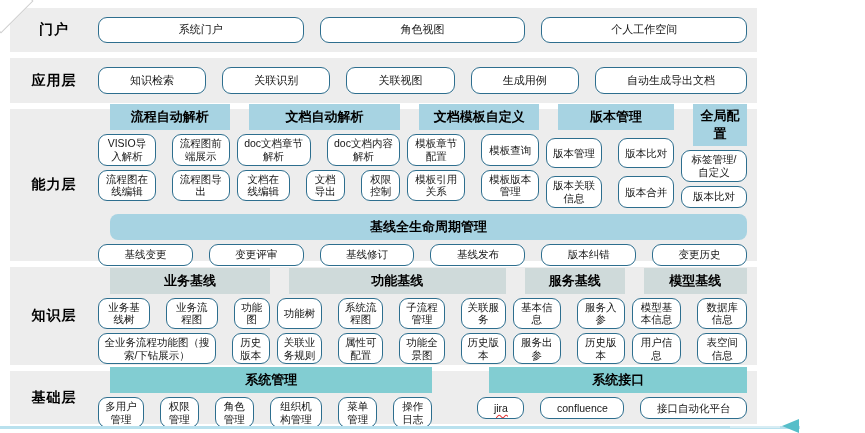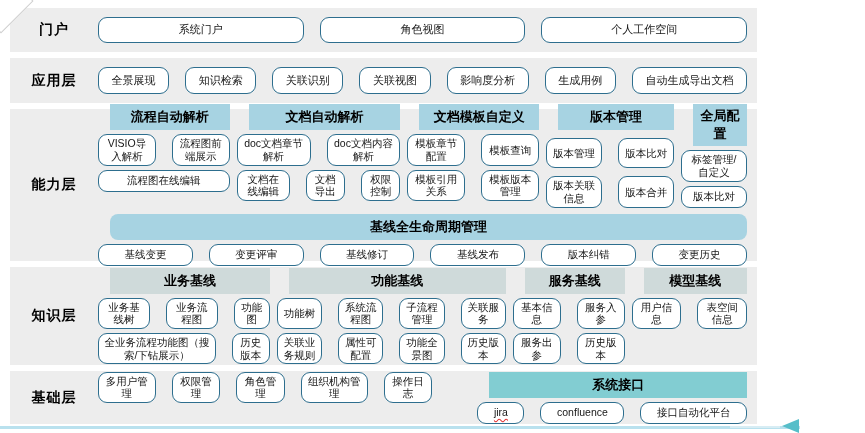--- a/index.html
+++ b/index.html
@@ -71,43 +71,42 @@
           <div class="btn">角色视图</div>
           <div class="btn">个人工作空间</div>
         </div>
     </div>
   </div>
 
   <div class="band band-app">
     <div class="band-label">应用层</div>
     <div class="band-content">
       <div class="btn-row autow">
-          <div class="btn">全景展现</div>
           <div class="btn">知识检索</div>
           <div class="btn">关联识别</div>
           <div class="btn">关联视图</div>
-          <div class="btn">影响度分析</div>
           <div class="btn">生成用例</div>
           <div class="btn">自动生成导出文档</div>
         </div>
     </div>
   </div>
 
   <div class="band band-capability">
     <div class="band-label">能力层</div>
     <div class="band-content">
       <div class="groups-row">
         <div class="group" style="flex:148 1 0;">
           <div class="group-hd hd-blue">流程自动解析</div>
           <div class="btn-row equal cap-row1">
               <div class="btn">VISIO导入解析</div>
               <div class="btn">流程图前端展示</div>
             </div>
           <div class="btn-row equal">
               <div class="btn">流程图在线编辑</div>
+              <div class="btn">流程图导出</div>
             </div>
         </div>
         <div class="group" style="flex:184 1 0;">
           <div class="group-hd hd-blue">文档自动解析</div>
           <div class="btn-row equal cap-row1">
               <div class="btn">doc文档章节解析</div>
               <div class="btn">doc文档内容解析</div>
             </div>
           <div class="btn-row autow">
               <div class="btn">文档在线编辑</div>
@@ -196,39 +195,45 @@
               <div class="btn">基本信息</div>
               <div class="btn">服务入参</div>
             </div>
           <div class="btn-row equal kn-row2">
               <div class="btn">服务出参</div>
               <div class="btn">历史版本</div>
             </div>
         </div>
         <div class="group" style="flex:129 1 0;">
           <div class="group-hd hd-gray">模型基线</div>
+          <div class="btn-row equal">
+              <div class="btn">模型基本信息</div>
+              <div class="btn">数据库信息</div>
+            </div>
           <div class="btn-row equal kn-row2">
               <div class="btn">用户信息</div>
               <div class="btn">表空间信息</div>
             </div>
         </div>
       </div>
     </div>
   </div>
 
   <div class="band band-base">
     <div class="band-label">基础层</div>
     <div class="band-content">
       <div class="groups-row">
         <div class="group" style="flex:372 1 0;">
+          <div class="group-hd hd-teal">系统管理</div>
           <div class="btn-row autow">
               <div class="btn">多用户管理</div>
               <div class="btn">权限管理</div>
               <div class="btn">角色管理</div>
               <div class="btn">组织机构管理</div>
+              <div class="btn">菜单管理</div>
               <div class="btn">操作日志</div>
             </div>
         </div>
         <div class="group spacer-left" style="flex:300 1 0;">
           <div class="group-hd hd-teal">系统接口</div>
           <div class="btn-row autow">
               <div class="btn misspelled">jira</div>
               <div class="btn">confluence</div>
               <div class="btn">接口自动化平台</div>
             </div>

